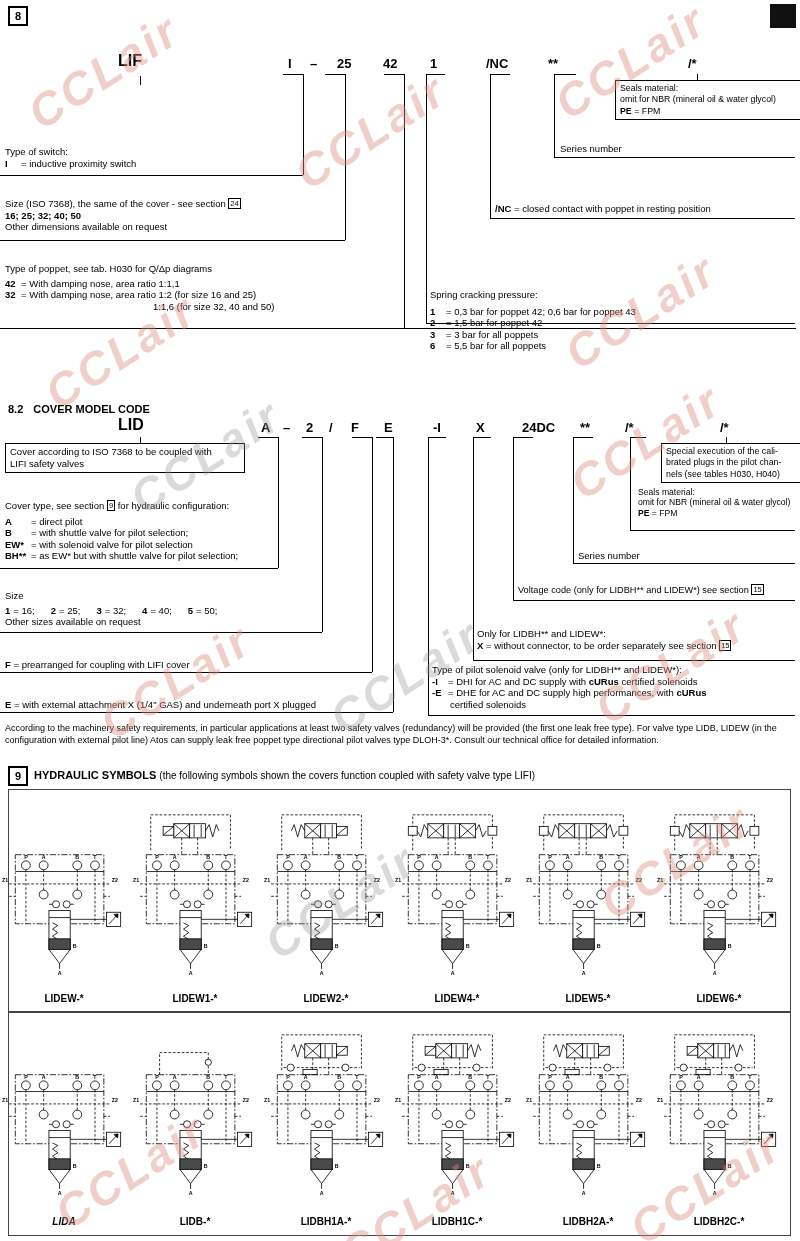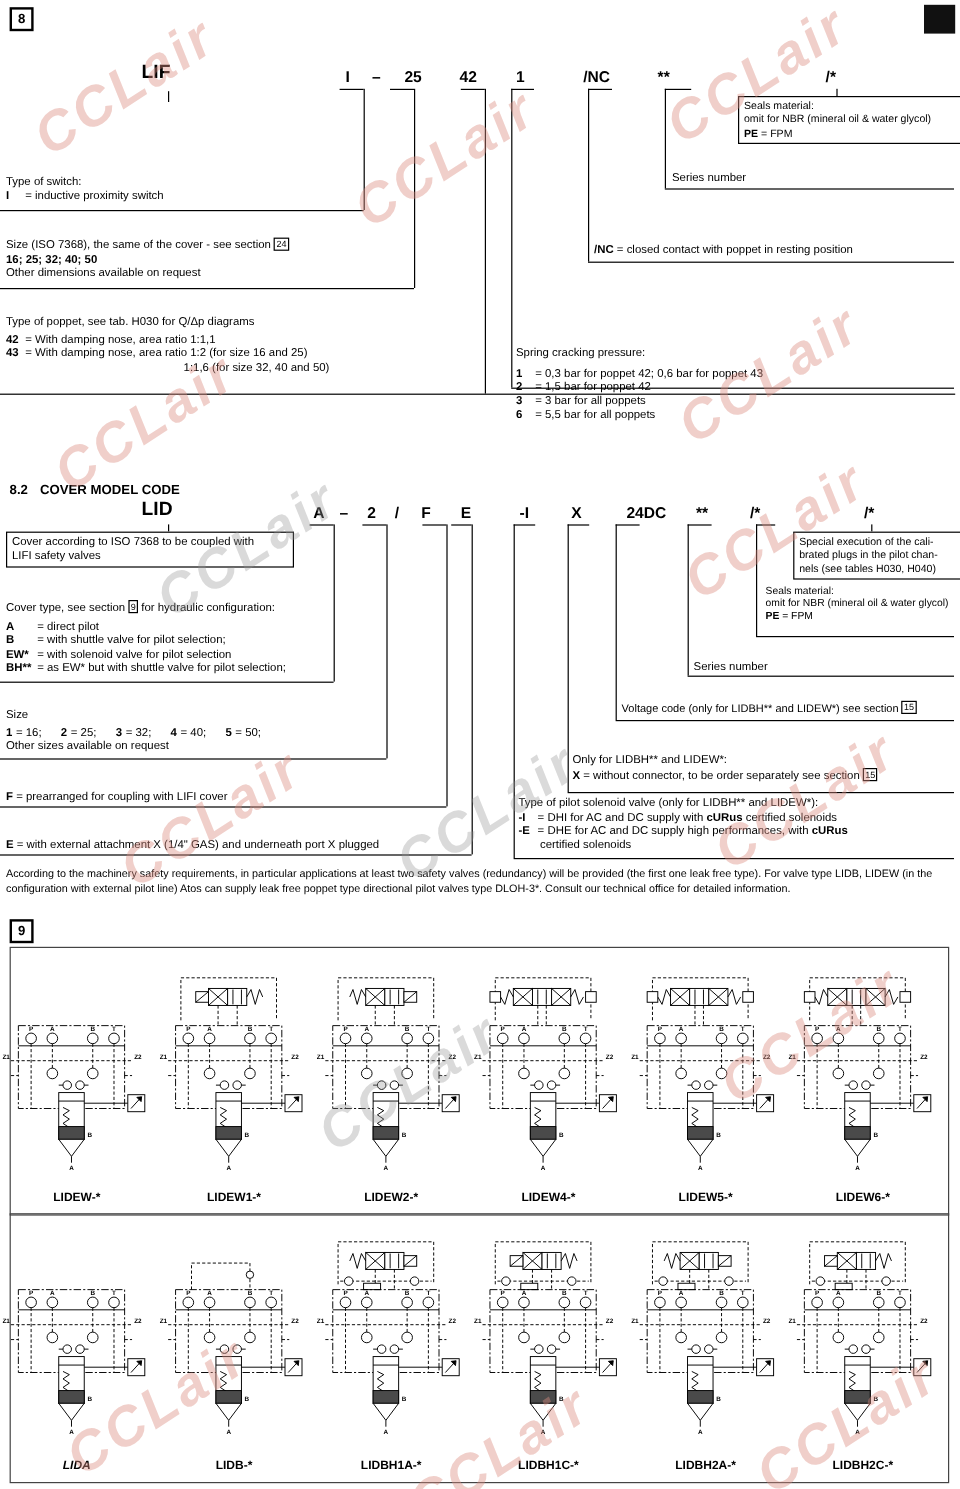--- a/index.html
+++ b/index.html
@@ -83,21 +83,21 @@
 
   <div class="txt" style="left:5px;top:198px;">
     <div><span>Size (ISO 7368), the same of the cover - see section</span> <span class="ref">24</span></div>
     <div class="bold">16; 25; 32; 40; 50</div>
     <div>Other dimensions available on request</div>
   </div>
 
   <div class="txt" style="left:5px;top:263px;">
     <div>Type of poppet, see tab. H030 for Q/Δp diagrams</div>
     <div style="margin-top:3px"><b class="k">42</b><span>= With damping nose, area ratio 1:1,1</span></div>
-    <div><b class="k">43</b><span>= With damping nose, area ratio 1:2 (for size 16 and 25)</span></div>
+    <div><b class="k">32</b><span>= With damping nose, area ratio 1:2 (for size 16 and 25)</span></div>
     <div style="padding-left:148px">1:1,6 (for size 32, 40 and 50)</div>
   </div>
 
   <div class="txt" style="left:430px;top:261px;margin-top:28px;">
     <div>Spring cracking pressure:</div>
     <div style="margin-top:5px"><b class="k">1</b><span>= 0,3 bar for poppet 42;  0,6 bar for poppet  43</span></div>
     <div><b class="k">2</b><span>= 1,5 bar for poppet 42</span></div>
     <div><b class="k">3</b><span>= 3 bar for all poppets</span></div>
     <div><b class="k">6</b><span>= 5,5 bar for all poppets</span></div>
   </div>
@@ -217,20 +217,24 @@
 
   <div class="box small" style="left:661px;top:443px;width:130px;">
     <div>Special execution of the cali-</div>
     <div>brated plugs in the pilot chan-</div>
     <div>nels (see tables H030, H040)</div>
   </div>
 
   <div class="para" style="left:5px;top:722px;width:790px;">According to the machinery safety requirements, in particular applications at least two safety valves (redundancy) will be provided (the first one leak free type). For valve type LIDB, LIDEW (in the configuration with external pilot line) Atos can supply leak free poppet type directional pilot valves type DLOH-3*. Consult our technical office for detailed information.</div>
 
   <div class="secnum" style="left:8px;top:766px;">9</div>
+  <div class="h1" style="left:34px;top:769px;">
+    <span>HYDRAULIC SYMBOLS</span>
+    <span class="sub">(the following symbols shown the covers function coupled with safety valve type LIFI)</span>
+  </div>
 
   <div class="rowbox" style="left:8px;top:789px;width:781px;height:222px;"></div>
   <div class="rowbox" style="left:8px;top:1011px;width:781px;height:223px;"></div>
 
   <div class="wm pink" style="left:18px;top:95px;">CCLair</div>
   <div class="wm pink" style="left:285px;top:155px;">CCLair</div>
   <div class="wm pink" style="left:545px;top:85px;">CCLair</div>
   <div class="wm pink" style="left:35px;top:375px;">CCLair</div>
   <div class="wm pink" style="left:555px;top:335px;">CCLair</div>
   <div class="wm gray" style="left:120px;top:480px;">CCLair</div>

